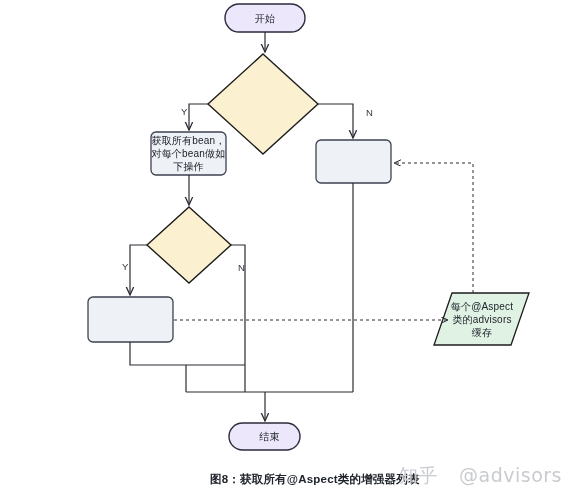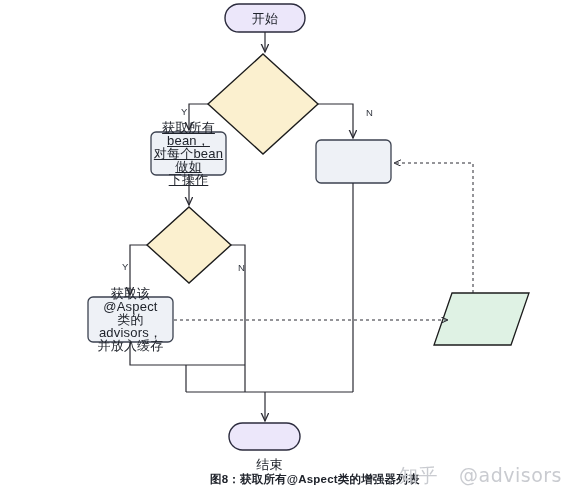--- a/index.html
+++ b/index.html
@@ -21,21 +21,21 @@
     top: 0;
     width: 570px;
     height: 500px;
   }
   .node-label {
     position: absolute;
     display: flex;
     align-items: center;
     justify-content: center;
     text-align: center;
-    font-size: 13px;
+    font-size: 10px;
     line-height: 13px;
     color: #20242c;
     letter-spacing: 0.2px;
     pointer-events: none;
     white-space: pre-line;
     border-radius: 10px;
   }
   .branch-label {
     position: absolute;
     font-size: 9.5px;
@@ -115,32 +115,32 @@
     <path d="M265,392 L265,421" fill="none" stroke="#2b2b33" stroke-width="1.2" marker-end="url(#arrow)"></path>
 
     <path d="M174,320 L448,320" fill="none" stroke="#2b2b33" stroke-width="1" stroke-dasharray="3,3" marker-end="url(#arrow-dash)"></path>
 
     <path d="M473,293 L473,163 L394,163" fill="none" stroke="#2b2b33" stroke-width="1" stroke-dasharray="3,3" marker-end="url(#arrow-dash)"></path>
   </svg>
 
   <div class="node-label" style="left:225px; top:4px; width:80px; height:28px;">开始</div>
 
 
-  <div class="node-label" style="left:151px; top:132px; width:75px; height:43px;text-decoration:underline;">获取所有bean，
+  <div class="node-label" style="left:151px; top:132px; width:75px; height:43px;">获取所有bean，
 对每个bean做如
 下操作</div>
 
 
 
-  <div class="node-label" style="left:88px; top:297px; width:85px; height:45px;">获取该@Aspect
-类的advisors，
-并放入缓存</div>
 
+  <div class="node-label" style="left:442px; top:295px; width:80px; height:48px;">每个@Aspect
+类的advisors
+缓存</div>
 
-  <div class="node-label" style="left:229px; top:423px; width:81px; height:27px;margin-top:28px;">结束</div>
+  <div class="node-label" style="left:229px; top:423px; width:81px; height:27px;">结束</div>
 
   <div class="branch-label" style="left:181px; top:106px;">Y</div>
   <div class="branch-label" style="left:366px; top:107px;">N</div>
   <div class="branch-label" style="left:122px; top:261px;">Y</div>
   <div class="branch-label" style="left:238px; top:262px;">N</div>
 
   <div class="caption">图8：获取所有@Aspect类的增强器列表</div>
 
   <div class="watermark">
     <span class="wm-zhihu">知乎</span><span>@advisors</span>

